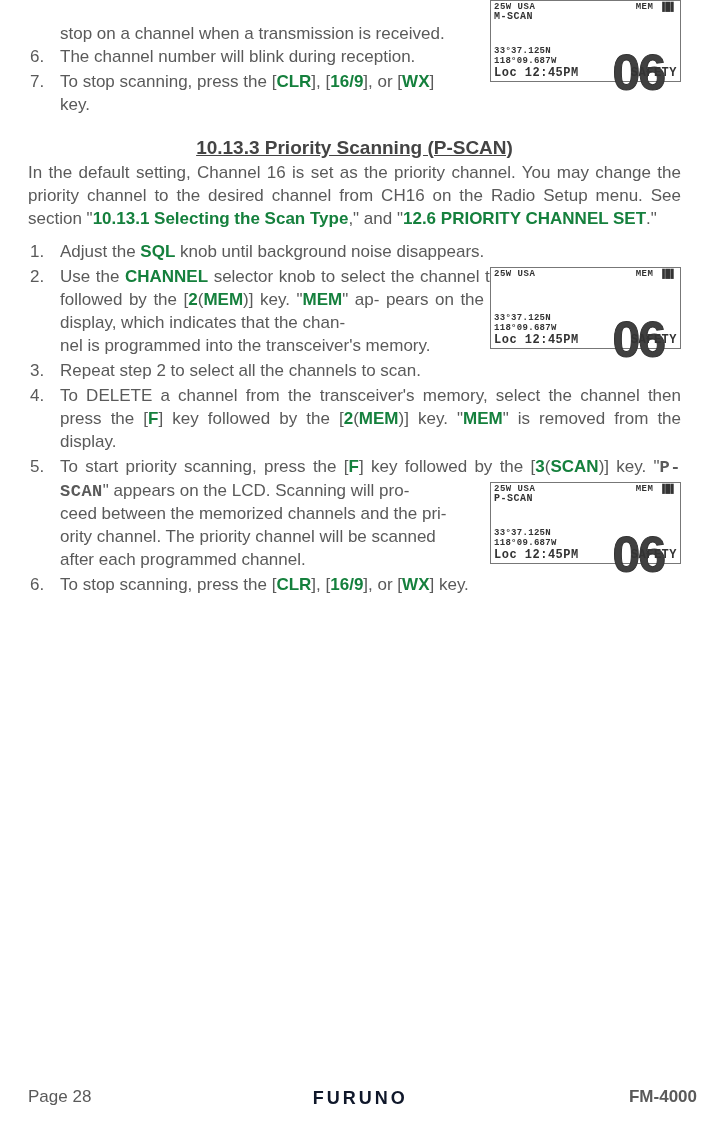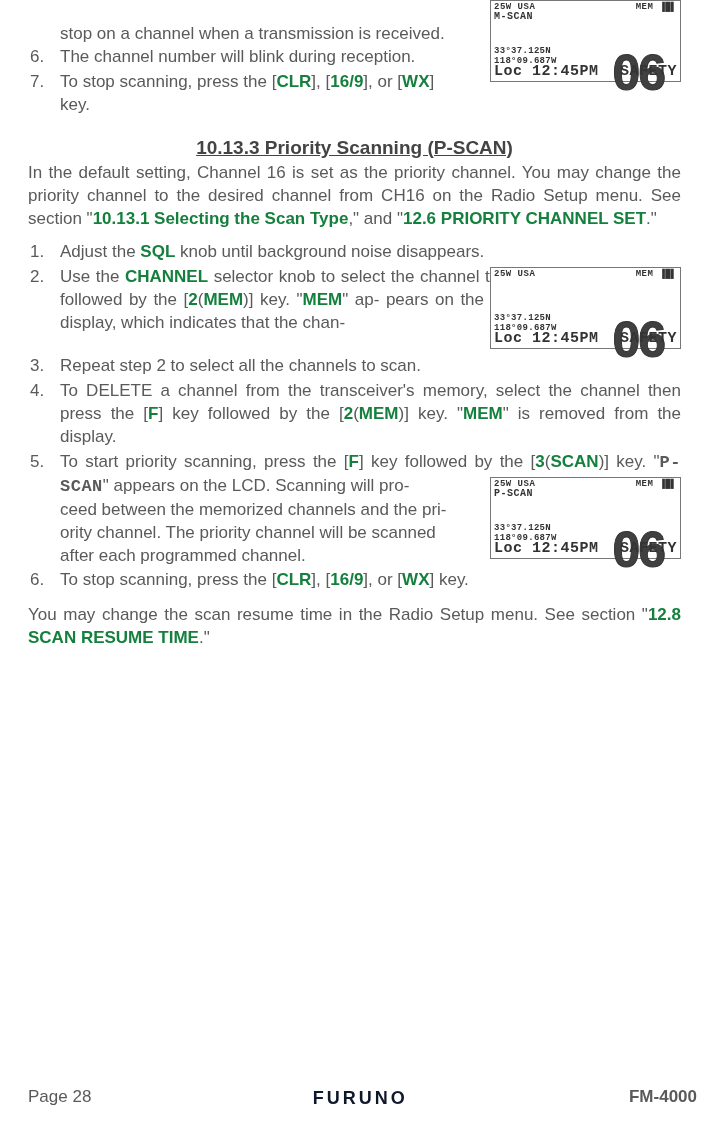--- a/index.html
+++ b/index.html
@@ -35,21 +35,21 @@
     }
     .lcd-top { display:flex; justify-content:space-between; padding:2px 3px 0; font-weight:bold; font-size:9px; letter-spacing:0.5px; }
     .lcd-mode { padding-left:3px; font-weight:bold; font-size:10px; letter-spacing:0.5px; }
     .lcd-big {
       position:absolute; right:16px; top:15px;
       font-family: Arial, sans-serif; font-weight:900;
       font-size:50px; letter-spacing:-2px; color:#404040;margin-top:32px;
       -webkit-text-stroke: 1px #333;
     }
     .lcd-coords { position:absolute; left:3px; bottom:14px; font-size:9px; font-weight:bold; letter-spacing:0.3px; line-height:1.1; }
-    .lcd-bot { position:absolute; left:3px; right:3px; bottom:2px; display:flex; justify-content:space-between; font-size:15px; font-weight:bold; letter-spacing:0.5px; }
+    .lcd-bot { position:absolute; left:3px; right:3px; bottom:2px; display:flex; justify-content:space-between; font-size:12px; font-weight:bold; letter-spacing:0.5px; }
     .section-heading {
       font-weight: bold;
       text-decoration: underline;
       font-size: 19px;
       margin-top: 16px;
       margin-bottom: 2px;
       color: #444;
       text-align: center;
     }
     .justify { text-align: justify; }
@@ -147,20 +147,21 @@
               <div> 33°37.125N</div>
               <div>118°09.687W</div>
             </div>
           <div class="lcd-bot">
               <span>Loc 12:45PM</span>
               <span>SAFETY</span>
             </div>
         </div>
 
         <span>pears on the display, which indicates that the chan-</span><br>
+        <span>nel is programmed into the transceiver's memory.</span>
       </div>
     </div>
 
     <div class="list-item">
       <div class="list-num">3.</div>
       <div class="list-txt">Repeat step 2 to select all the channels to scan.</div>
     </div>
   </div>
 
   <div class="list-item">
@@ -203,23 +204,20 @@
 
   <div class="list-item">
     <div class="list-num">6.</div>
     <div class="list-txt">
       <span>To stop scanning, press the [</span><b>CLR</b><span>], [</span><b>16/9</b><span>], or [</span><b>WX</b><span>] key.</span>
     </div>
   </div>
 
   <div class="spacer"></div>
 
-  <p class="justify">
-    <span>You may change the scan resume time in the Radio Setup menu. See section "</span><b>12.8 SCAN RESUME TIME</b><span>."</span>
-  </p>
 
 </div>
 
 <div class="footer">
   <span>Page 28</span>
   <span class="brand">FURUNO</span>
   <span class="model">FM-4000</span>
 </div>
 
 </body></html>

